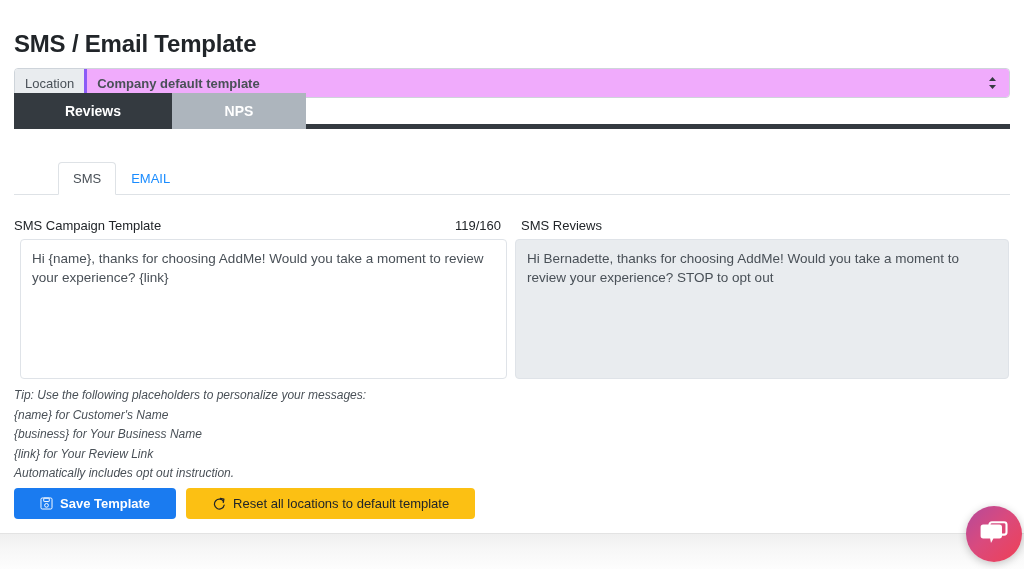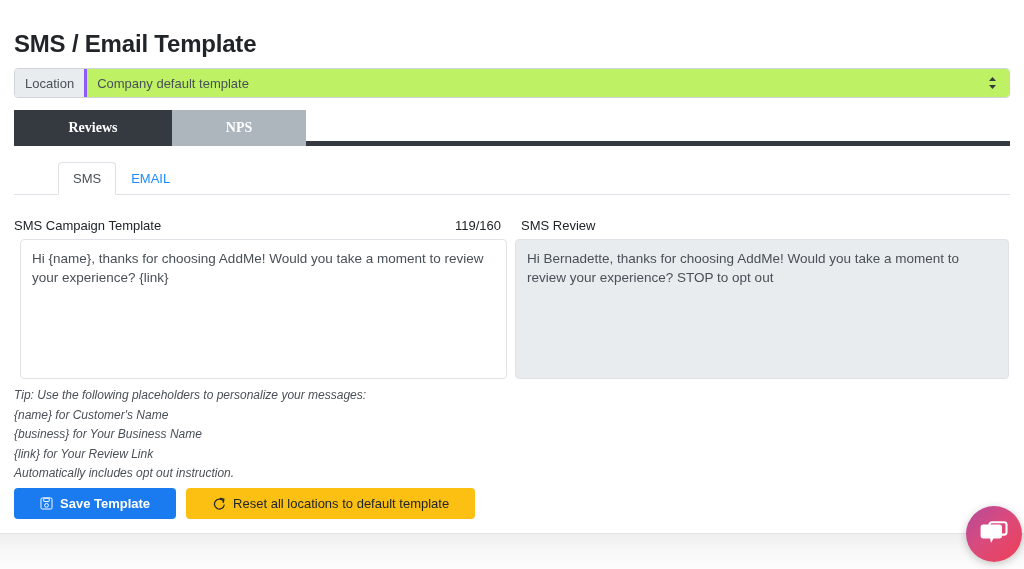--- a/index.html
+++ b/index.html
@@ -64,44 +64,44 @@
     color: #495057;
     font-size: 13px;
     white-space: nowrap;
   }
   .location-select {
     flex: 1;
     position: relative;
     display: flex;
     align-items: center;
     padding: 0 10px;
-    background: #bef264;
-    color: #495057;
-    font-size: 13px;
+    background: #f0abfc;
+    color: #495057;
+    font-size: 13px;
+    font-weight: bold;
   }
   .select-arrows {
     position: absolute;
     right: 12px;
     top: 50%;
     transform: translateY(-50%);
     display: flex;
     flex-direction: column;
     align-items: center;
     line-height: 0;
   }
   .select-arrows svg { display: block; }
 
   
   .mode-bar {
     position: absolute;
     left: 14px;
-    top: 110px;
+    top: 93px;
     width: 996px;
     height: 36px;
-    font-family: Liberation Serif, serif;
   }
   .mode-underline {
     position: absolute;
     left: 0;
     bottom: 0;
     width: 996px;
     height: 5px;
     background: #343a40;
   }
   .mode-tabs {
@@ -331,21 +331,21 @@
       </div>
       <div class="subtab link">
         <span>EMAIL</span>
       </div>
     </div>
 
     <div class="columns">
       <div class="col-labels">
         <div class="lbl lbl-template">SMS Campaign Template</div>
         <div class="lbl lbl-count">119/160</div>
-        <div class="lbl lbl-preview">SMS Review</div>
+        <div class="lbl lbl-preview">SMS Reviews</div>
       </div>
       <div class="boxes">
         <textarea class="sms-textarea" spellcheck="false" style="">Hi {name}, thanks for choosing AddMe! Would you take a moment to review your experience? {link}</textarea>
         <div class="sms-preview">Hi Bernadette, thanks for choosing AddMe! Would you take a moment to review your experience?  STOP to opt out</div>
       </div>
     </div>
 
     <div class="tips">
       <div class="tip-line">Tip: Use the following placeholders to personalize your messages:</div>
       <div class="tip-line">{name} for Customer's Name</div>

